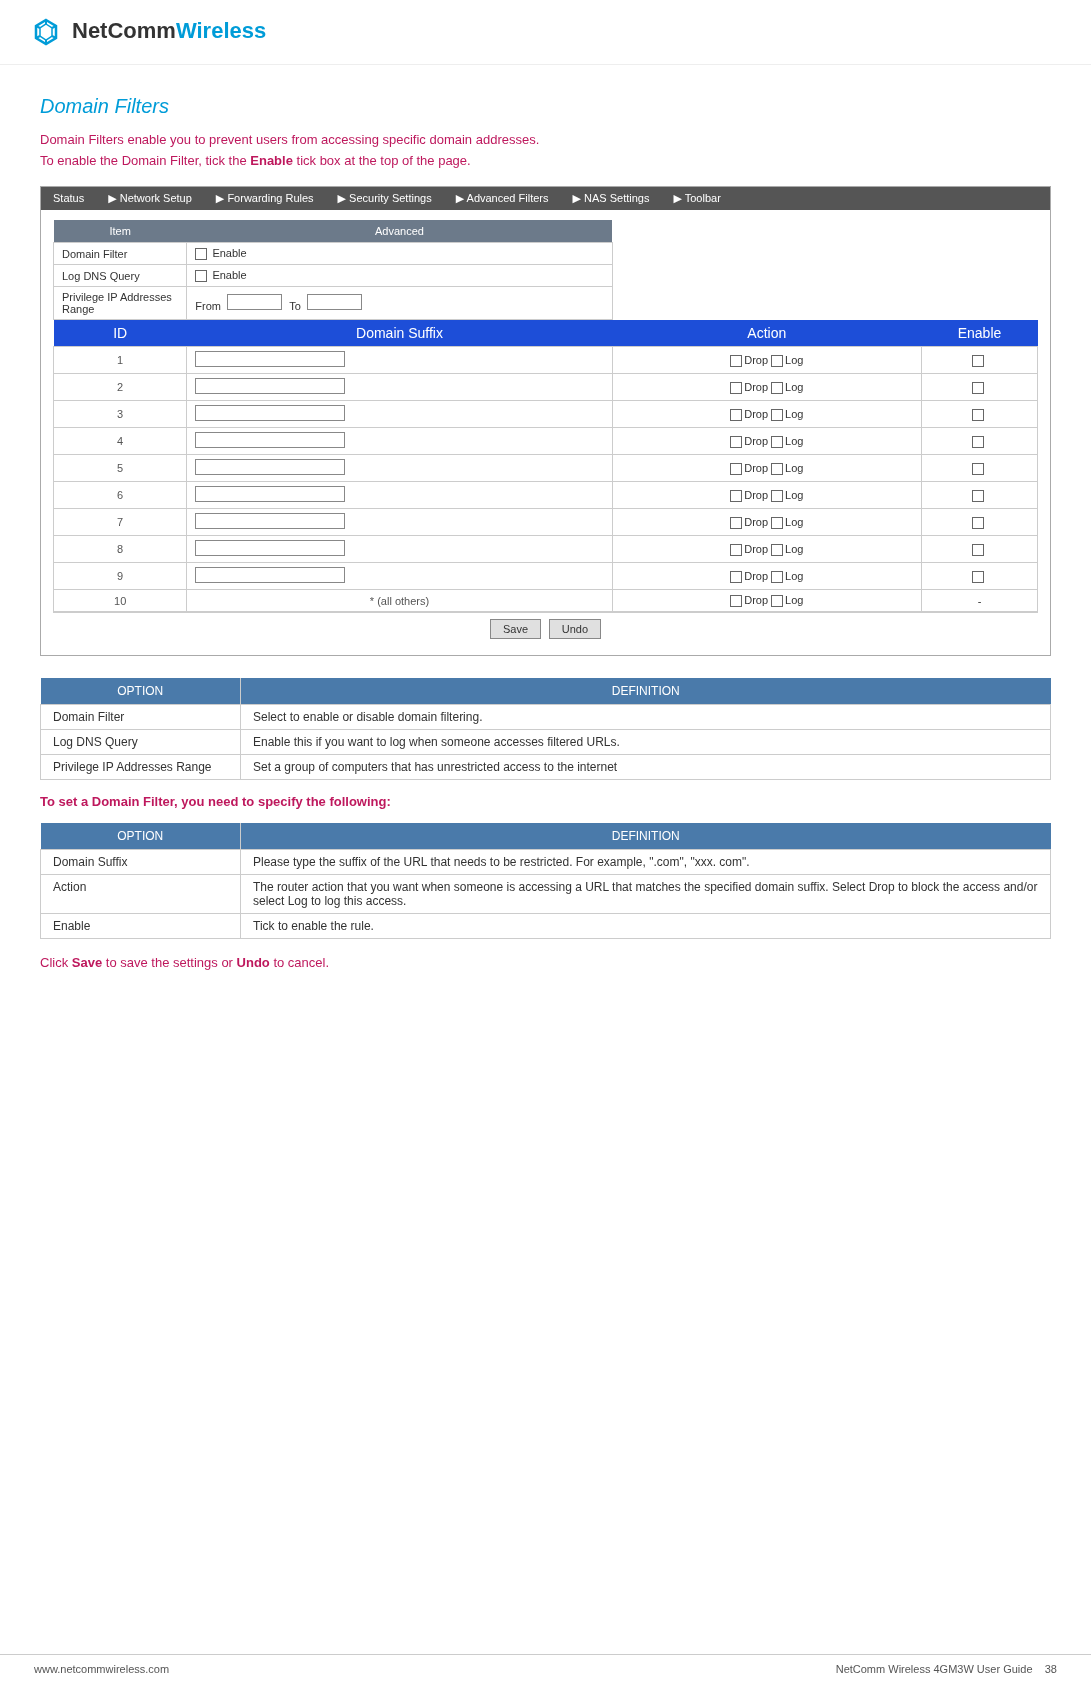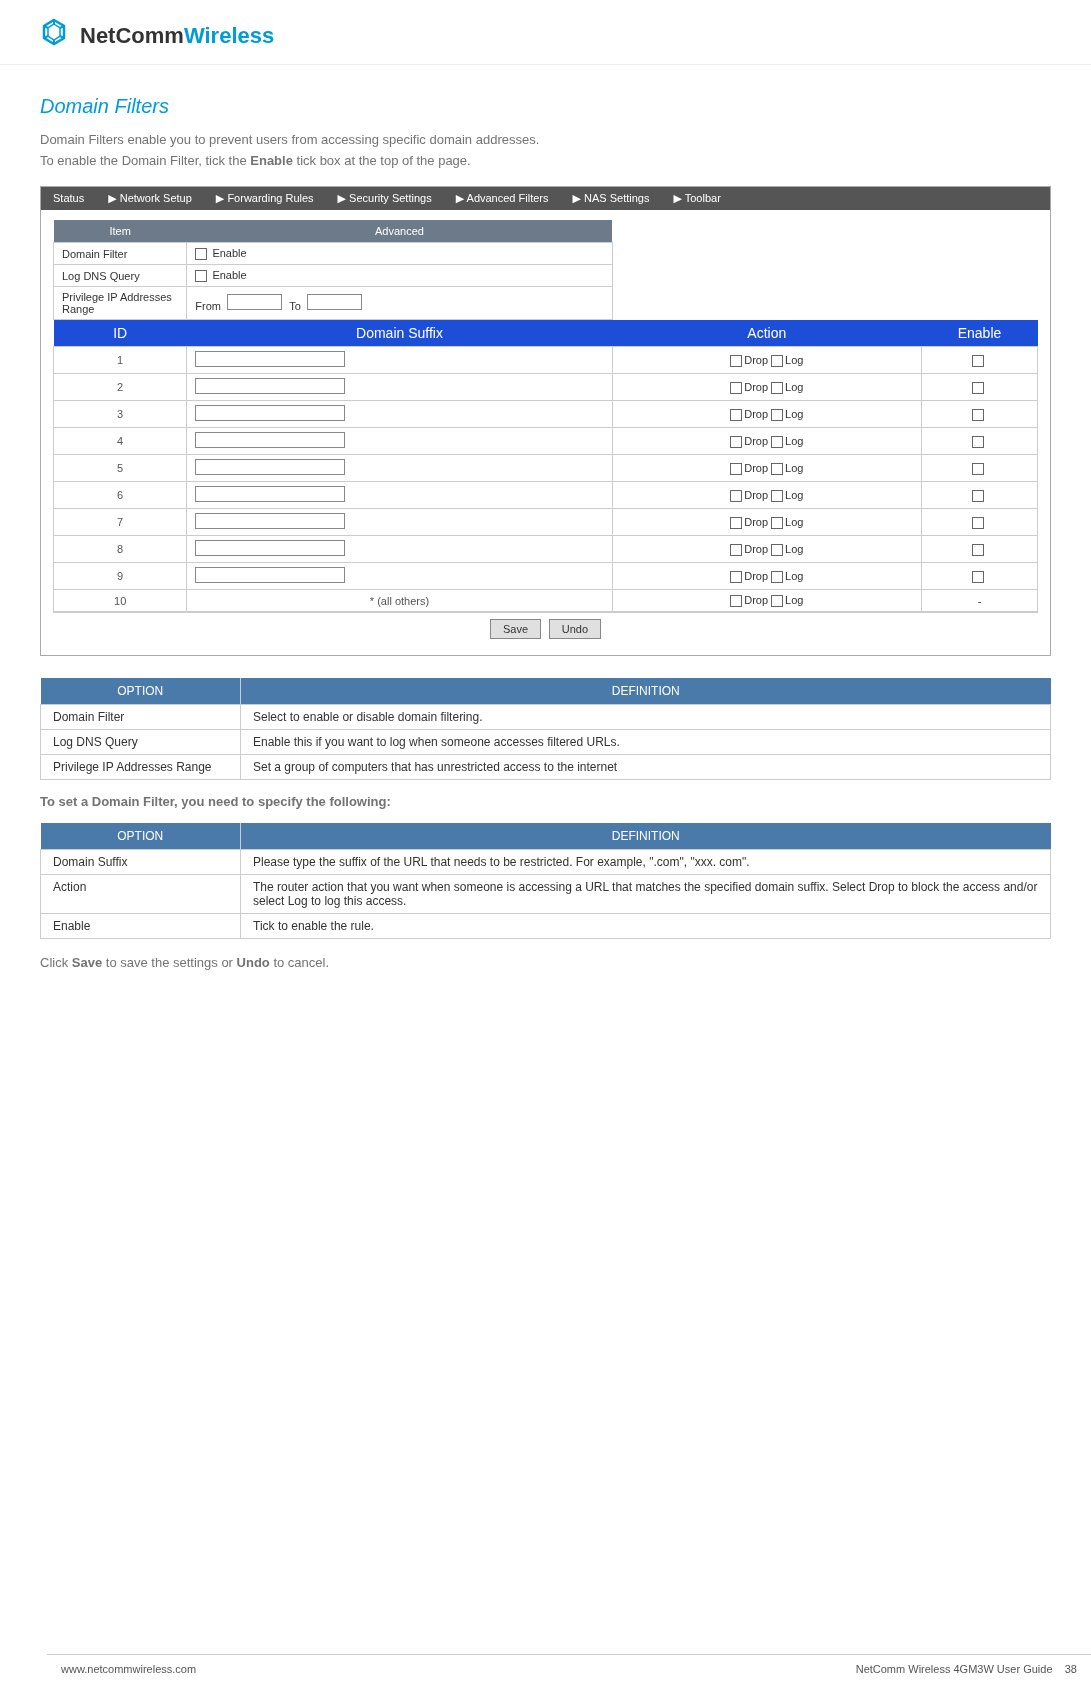--- a/index.html
+++ b/index.html
@@ -7,24 +7,23 @@
       font-family: Arial, sans-serif;
       font-size: 13px;
       color: #333;
       background: #fff;
       width: 1091px;
       min-height: 1683px;
       position: relative;
     }
 
     .page-header {
-      padding: 18px 30px 10px 36px;
+      padding: 18px 30px 10px 28px;
       border-bottom: 1px solid #eee;
       display: flex;
-      align-items: center;
     }
 
     .logo-text {
       font-size: 22px;
       font-weight: bold;
     }
 
     .logo-icon {
       width: 36px;
       height: 36px;
@@ -38,21 +37,21 @@
     .section-title {
       font-size: 20px;
       color: #009cd8;
       margin-bottom: 14px;
       font-style: italic;
     }
 
     .intro-text {
       font-size: 13px;
       margin-bottom: 10px;
-      color: #737373;
+      color: #be185d;
     }
 
     .bold { font-weight: bold; }
 
     .router-screenshot {
       border: 1px solid #aaa;
       margin: 18px 0 22px 0;
       background: #fff;
     }
 
@@ -176,26 +175,25 @@
       width: 200px;
       border-right: 1px solid #ccc;
     }
 
     .page-footer {
       position: absolute;
       bottom: 0;
       left: 0;
       right: 0;
       border-top: 1px solid #ccc;
-      padding: 8px 14px;
+      padding: 8px 34px;
       display: flex;
       justify-content: space-between;
       font-size: 11px;
       color: #555;
-      margin-left: 47px;
     }
 
     .top-section {
       margin-bottom: 6px;
     }
 
     .from-to-label {
       font-size: 11px;
       margin-right: 3px;
     }

